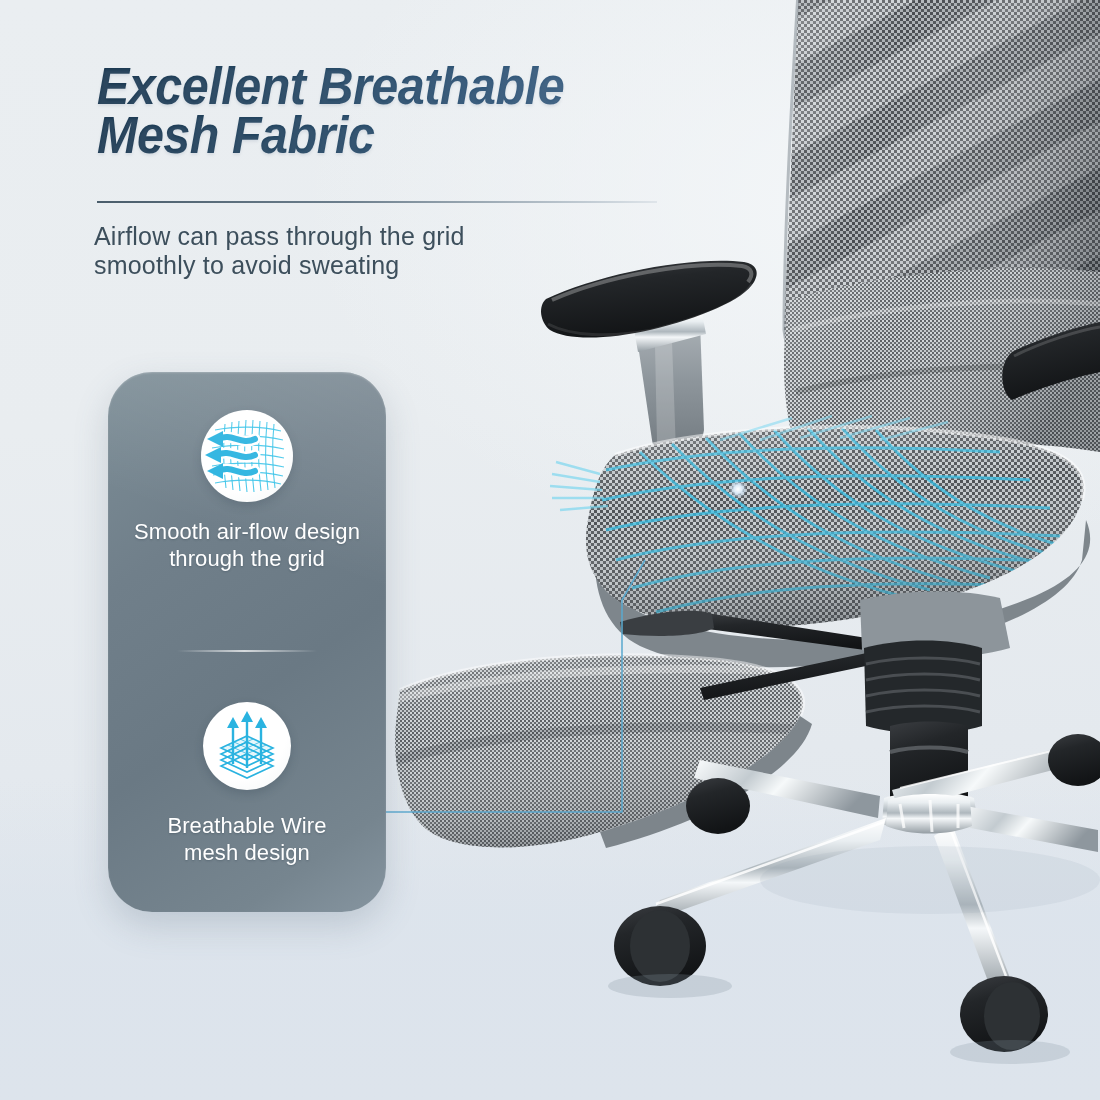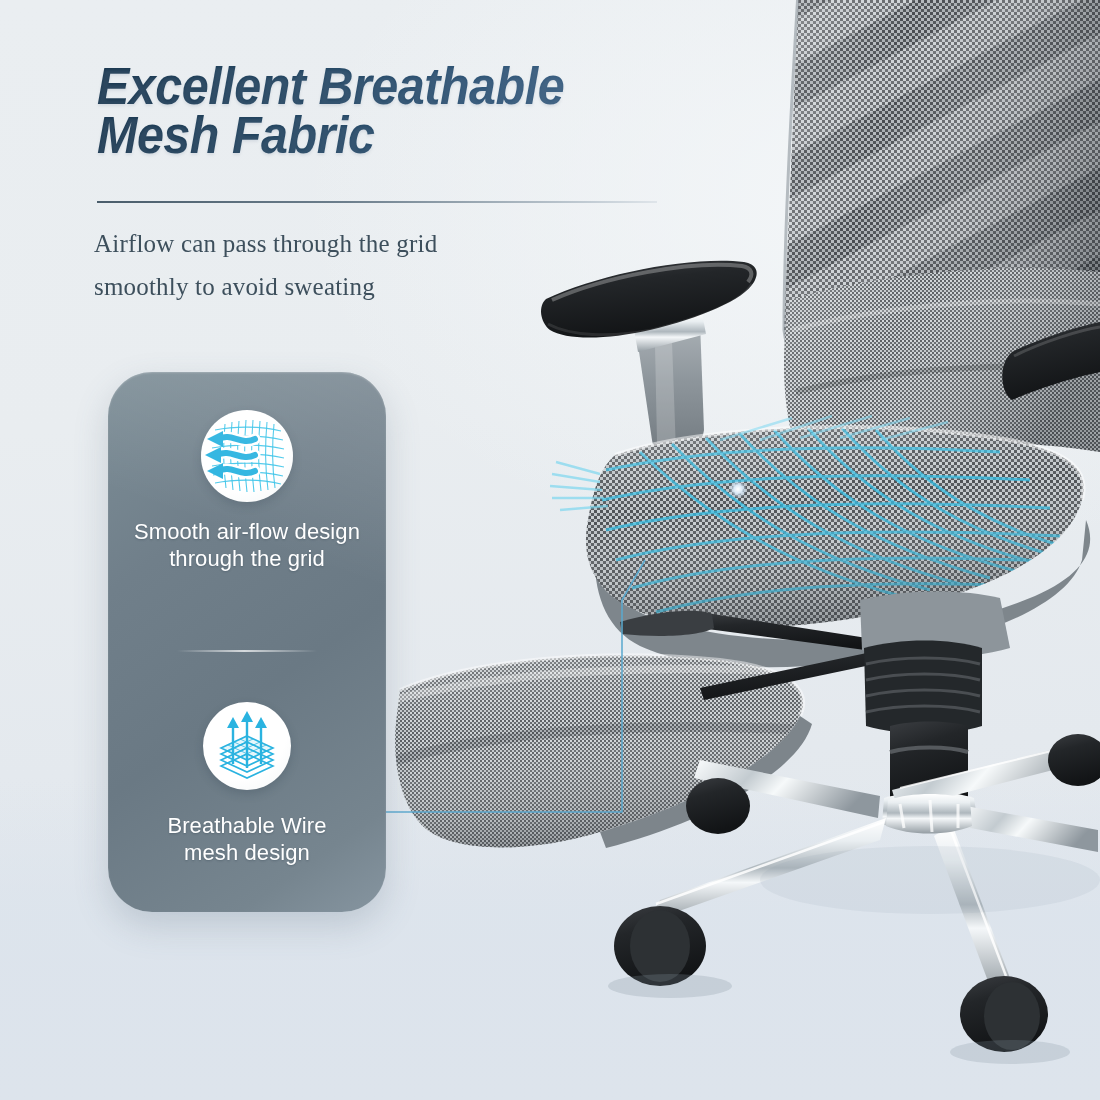--- a/index.html
+++ b/index.html
@@ -36,22 +36,22 @@
     -webkit-text-fill-color:transparent; color:transparent;
     white-space:nowrap;
     text-shadow:0 2px 3px rgba(120,140,160,.18);
   }
   #title-rule {
     position:absolute; left:97px; top:201px; width:560px; height:2px;
     background:linear-gradient(90deg,#4a5d6b 0%,#6d7f8d 45%,#c2ccd4 88%,#dfe5ea 100%);
   }
   #subtitle {
     position:absolute; left:94px; top:222px; width:520px;
-    font-size:25px; line-height:43px; font-weight:300;
-    color:#3d4f5c; letter-spacing:.2px;font-family:Liberation Serif, serif;
+    font-size:25px; line-height:29px; font-weight:300;
+    color:#3d4f5c; letter-spacing:.2px;
   }
 
   
   #panel {
     position:absolute; left:108px; top:372px; width:278px; height:540px;
     border-radius:44px;
     background:linear-gradient(145deg,#7d8e97 0%,#707f8a 30%,#6a7984 58%,#76858f 86%,#8695a0 100%);
     box-shadow:0 14px 34px rgba(80,100,120,.22), inset 0 1px 2px rgba(255,255,255,.22);
     overflow:hidden;
   }

